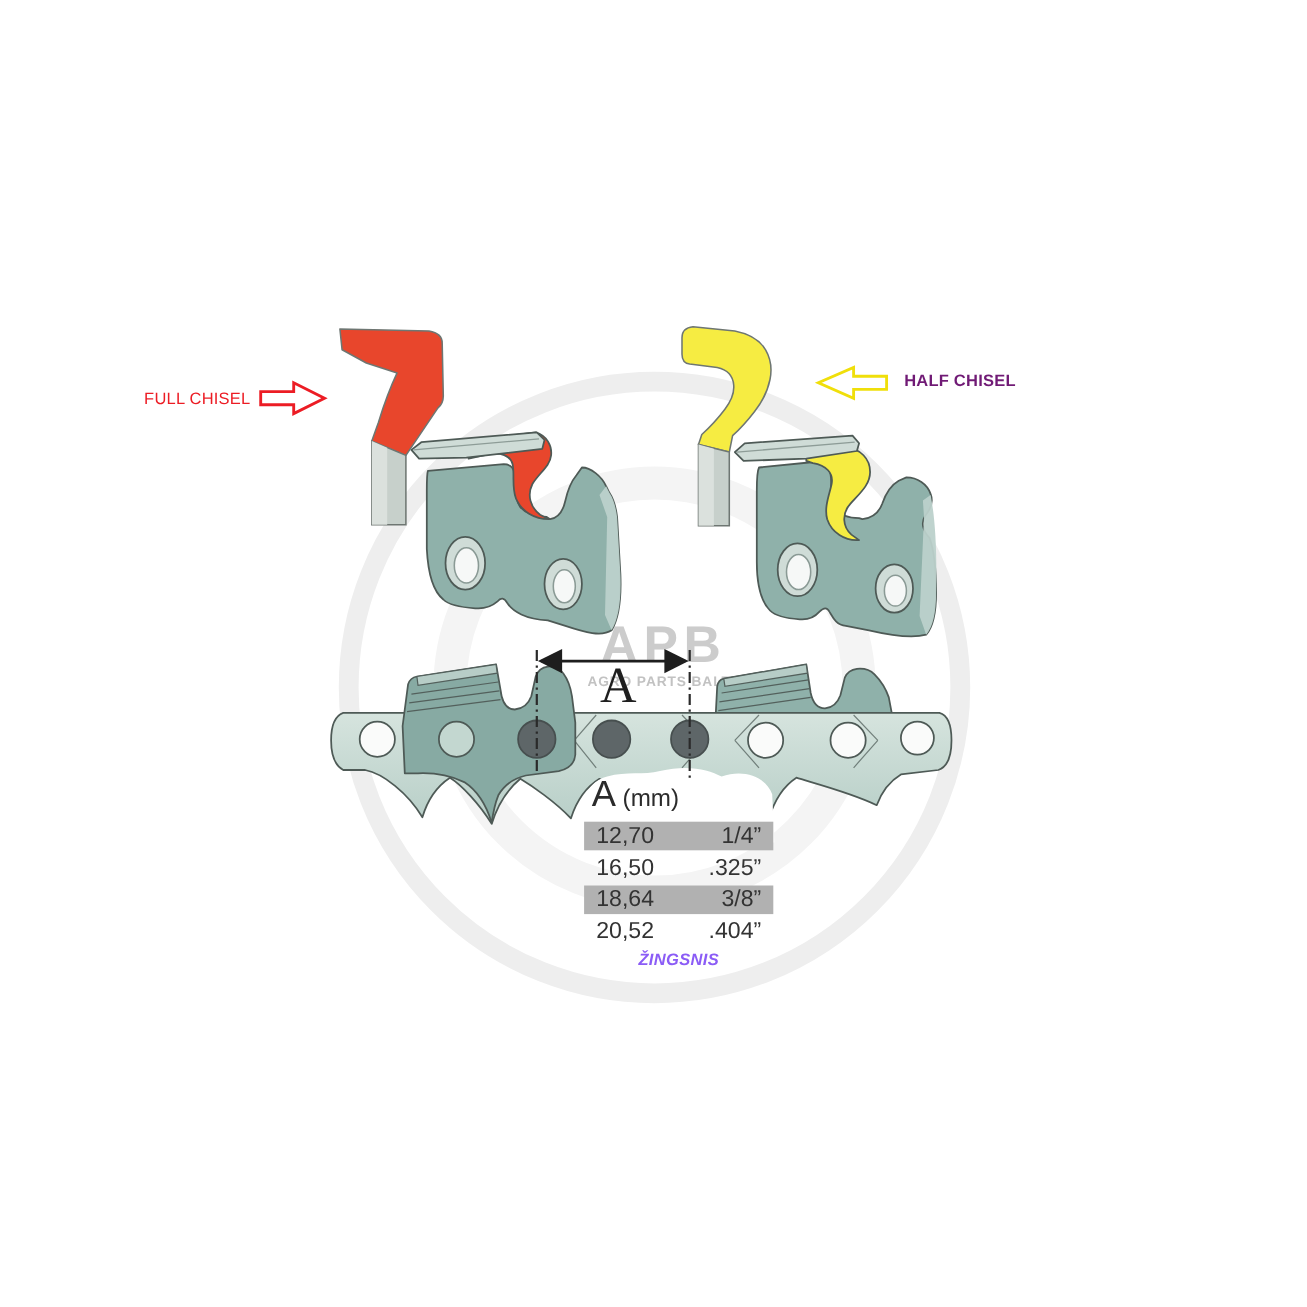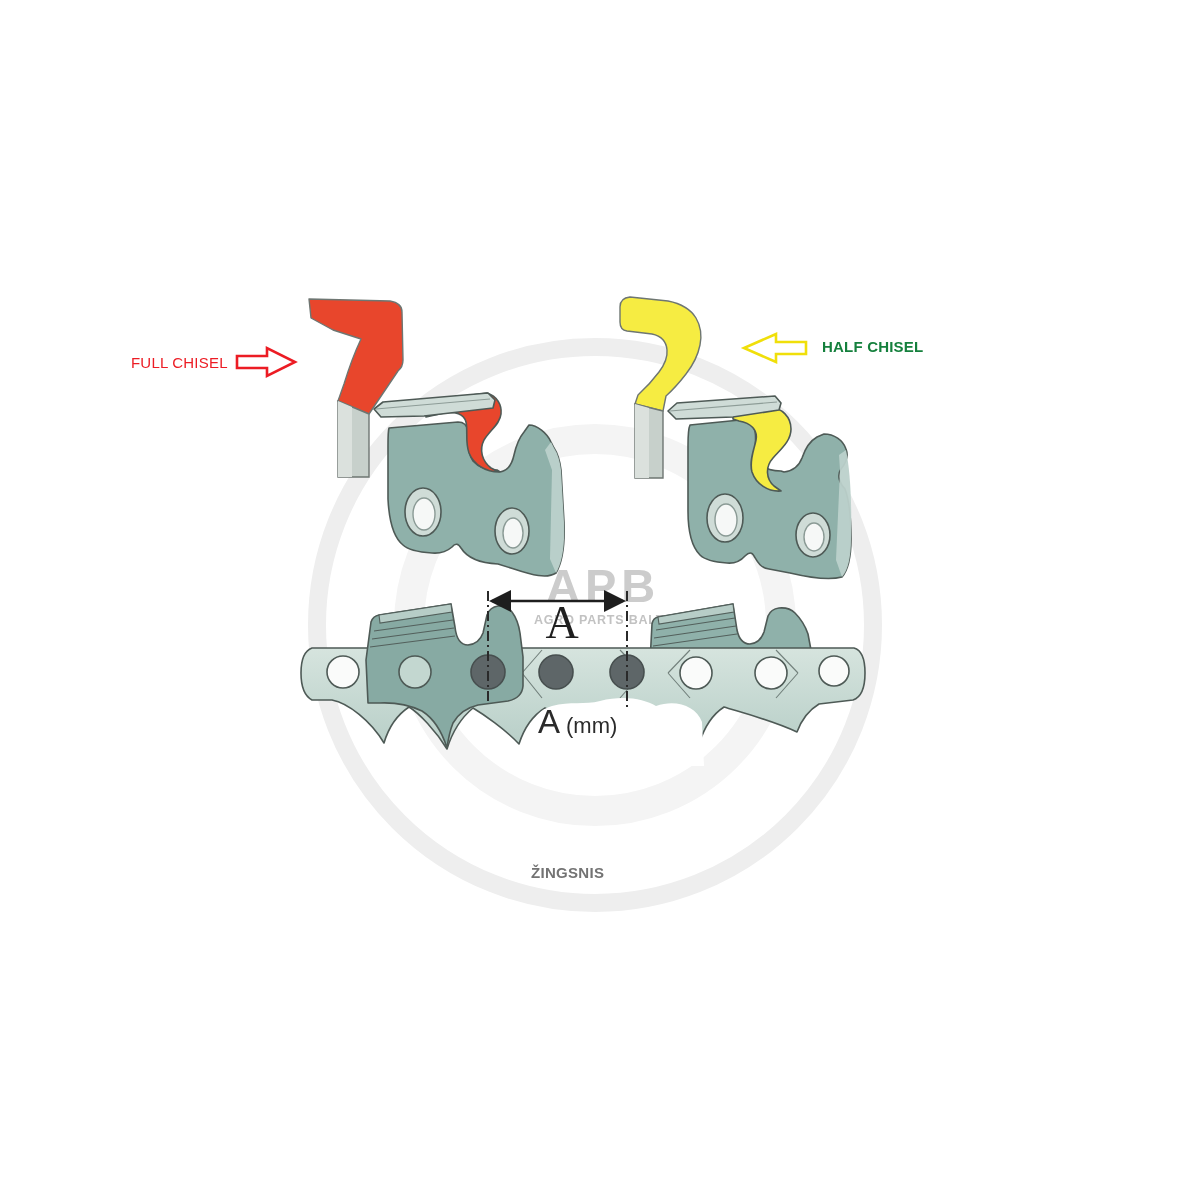--- a/index.html
+++ b/index.html
@@ -3,30 +3,30 @@
 <meta charset="utf-8">
 <style>
   html,body{margin:0;padding:0;background:#ffffff;}
   .stage{
     position:relative;width:1188px;height:1188px;background:#ffffff;
     font-family:"Liberation Sans",sans-serif;overflow:hidden;
   }
   .stage svg{position:absolute;left:0;top:0;}
   .overlay{position:absolute;white-space:nowrap;}
   .label-full{left:131px;top:354px;font-size:15px;font-weight:400;color:#ec1c24;letter-spacing:.2px;}
-  .label-half{left:822px;top:338px;font-size:15px;font-weight:700;color:#15803d;letter-spacing:.2px;}
+  .label-half{left:822px;top:338px;font-size:15px;font-weight:700;color:#701a75;letter-spacing:.2px;}
   .tbl-header{left:538px;top:703px;color:#2b2b2b;text-align:center;}
   .tbl-header .hdrA{font-size:33px;font-weight:500;}
   .tbl-header .hdrUnit{font-size:22px;font-weight:500;margin-left:6px;}
   .tbl-rows{left:531px;top:747px;width:172px;}
   .tbl-row{display:flex;justify-content:space-between;align-items:center;height:26px;margin-bottom:3px;
            padding:0 11px 0 11px;font-size:21px;color:#333333;}
   .tbl-row.hl{background:#b1b1b1;}
-  .tbl-caption{left:531px;top:864px;width:172px;font-size:15px;font-weight:700;
-               color:#737373;letter-spacing:.3px;}
+  .tbl-caption{left:531px;top:864px;width:172px;text-align:center;font-size:15px;font-weight:700;
+               color:#8b5cf6;letter-spacing:.3px;font-style:italic;}
   .wm-logo{font-family:"Liberation Sans",sans-serif;font-weight:700;fill:#cccccc;font-size:47px;letter-spacing:5px;}
   .wm-sub{font-family:"Liberation Sans",sans-serif;font-weight:700;fill:#c2c2c2;font-size:12.5px;letter-spacing:.8px;}
   .dimA{font-family:"Liberation Serif",serif;fill:#1f1f1f;font-size:46px;}
   .outline{stroke:#4e5a56;stroke-width:1.6;stroke-linejoin:round;}
   .thin{stroke:#53605c;stroke-width:1.1;}
 </style>
 </head>
 <body>
 
 <div class="stage">
@@ -163,16 +163,34 @@
 </svg>
 
 <div class="overlay label-full">FULL CHISEL</div>
 
 <div class="overlay label-half">HALF CHISEL</div>
 
 <div class="overlay tbl-header">
   <span class="hdrA">A</span><span class="hdrUnit">(mm)</span>
 </div>
 
+<div class="overlay tbl-rows">
+  <div class="tbl-row hl">
+    <span>12,70</span>
+    <span>1/4”</span>
+  </div>
+  <div class="tbl-row">
+    <span>16,50</span>
+    <span>.325”</span>
+  </div>
+  <div class="tbl-row hl">
+    <span>18,64</span>
+    <span>3/8”</span>
+  </div>
+  <div class="tbl-row">
+    <span>20,52</span>
+    <span>.404”</span>
+  </div>
+</div>
 
 <div class="overlay tbl-caption">ŽINGSNIS</div>
 
 </div>
 
 </body></html>

